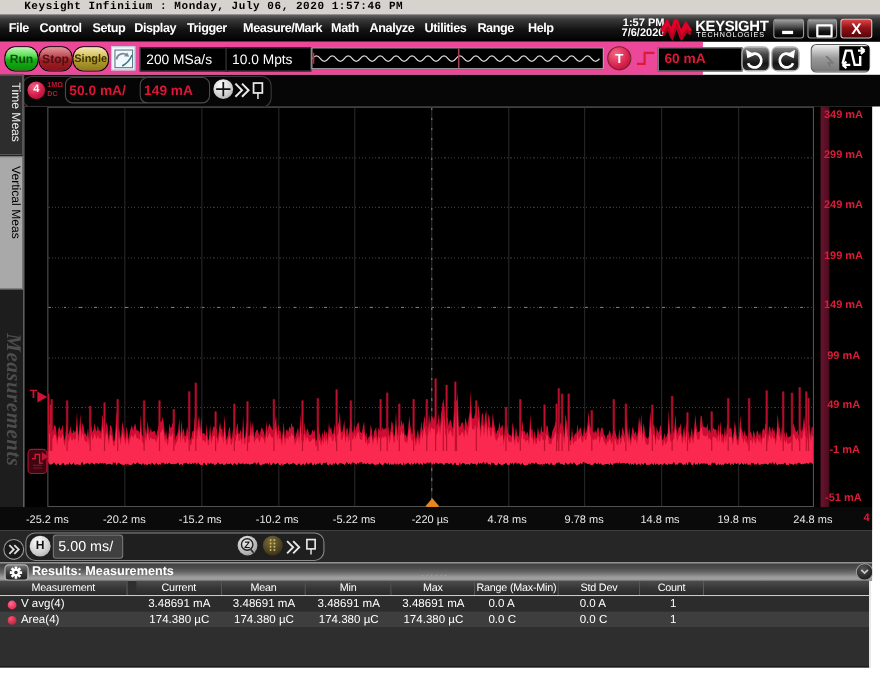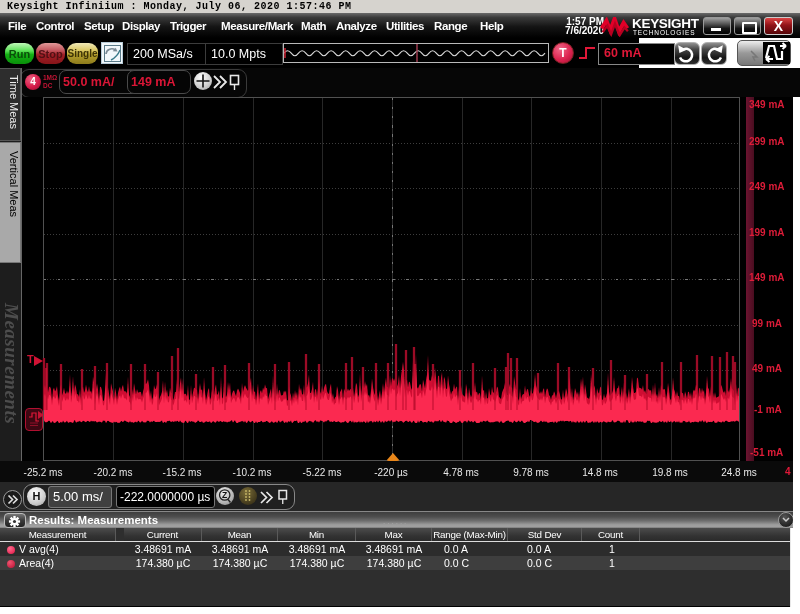--- a/index.html
+++ b/index.html
@@ -1,24 +1,24 @@
 <!DOCTYPE html>
 <html><head>
 <meta charset="utf-8">
 <style>
   html,body{margin:0;padding:0;}
   body{width:800px;height:614px;position:relative;background:#fff;font-family:"Liberation Sans",sans-serif;overflow:hidden;}
   .abs{position:absolute;opacity:0.999;}
   #titlebar{left:0;top:0;width:800px;height:13px;background:#d6d3ce;color:#000;
     font-family:"Liberation Mono",monospace;font-size:10px;font-weight:bold;line-height:13px;}
-  #titlebar span{position:absolute;left:7px;top:0;letter-spacing:0.5px;text-align:center;}
+  #titlebar span{position:absolute;left:22px;top:0;letter-spacing:0.5px;text-align:center;}
   #menubar{left:0;top:13px;width:800px;height:25px;
     background:linear-gradient(#6a6a6a 0%,#3a3a3a 18%,#141414 55%,#000 100%);}
   .menuitem{position:absolute;top:0;height:25px;line-height:27px;color:#fff;font-size:11.5px;font-weight:bold;letter-spacing:-0.4px;}
-  #toolbar{left:0;top:38px;width:639px;height:30px;background:#000000;}
+  #toolbar{left:0;top:38px;width:639px;height:30px;background:#ec4899;}
   #chanrow{left:0;top:68px;width:800px;height:29px;background:#060606;}
   .pill{position:absolute;top:5px;height:21px;border-radius:9px;text-align:center;
     font-size:11px;font-weight:bold;line-height:22px;box-shadow:0 0 0 1px #000;}
   .blackbox{position:absolute;background:#000;border:1px solid #3c3c3c;color:#fff;
     font-size:12.5px;}
   
   #plot{left:43px;top:97px;width:697px;height:364px;background:#000;border:1px solid #515151;box-sizing:border-box;}
   .vgrid{position:absolute;top:0;bottom:0;width:1px;background:#272727;}
   .hgrid{position:absolute;left:0;right:0;height:1px;
     background:repeating-linear-gradient(90deg,#3d3d3d 0 1px,transparent 1px 3px);}
@@ -218,21 +218,20 @@
 </div>
 <div id="ctrlrow" class="abs">
   <div style="position:absolute;left:3px;top:8px;width:19px;height:19px;border-radius:50%;background:#1a1a1a;border:1px solid #999;box-sizing:border-box;">
     <svg width="17" height="17" viewBox="0 0 17 17">
         <path d="M4.5 4.5 L8.5 8.5 L4.5 12.5 M9 4.5 L13 8.5 L9 12.5" fill="none" stroke="#ddd" stroke-width="1.7"></path>
       </svg>
   </div>
   <div style="position:absolute;left:23px;top:2px;width:272px;height:26px;border:1px solid #888;border-radius:9px;box-sizing:border-box;background:#1f1f1f;"></div>
   <div style="position:absolute;left:27px;top:5px;width:19px;height:19px;border-radius:50%;background:radial-gradient(circle at 40% 30%,#fff,#ccc 60%,#9a9a9a);color:#111;font-size:11px;font-weight:bold;text-align:center;line-height:19px;">H</div>
   <div style="position:absolute;left:48px;top:4px;width:64px;height:22px;background:#404040;border:1px solid #777;border-radius:3px;box-sizing:border-box;color:#fff;font-size:13px;line-height:20px;padding-left:4px;">5.00 ms/</div>
-  <div style="position:absolute;left:116px;top:4px;width:99px;height:22px;background:#000;border:1px solid #777;border-radius:3px;box-sizing:border-box;color:#fff;font-size:12px;line-height:20px;padding-left:3px;">-222.0000000 µs</div>
   <div style="position:absolute;left:216px;top:5px;width:18px;height:18px;border-radius:50%;background:radial-gradient(circle at 40% 30%,#eee,#b5b5b5 60%,#858585);">
     <svg width="18" height="18" viewBox="0 0 18 18">
         <circle cx="8.7" cy="8" r="5.2" fill="none" stroke="#222" stroke-width="1.3"></circle>
         <path d="M12 12.5 L14.5 15.5" stroke="#222" stroke-width="1.4"></path>
         <text x="8.7" y="11" font-family="Liberation Sans" font-size="8.5" font-weight="bold" fill="#111" text-anchor="middle">Z</text>
       </svg>
   </div>
   <div style="position:absolute;left:239px;top:5px;width:18px;height:18px;border-radius:50%;background:radial-gradient(circle at 40% 30%,#7a6c38,#4a4020 60%,#2a2410);">
     <svg width="18" height="18" viewBox="0 0 18 18">
         <g fill="#c8b868">

